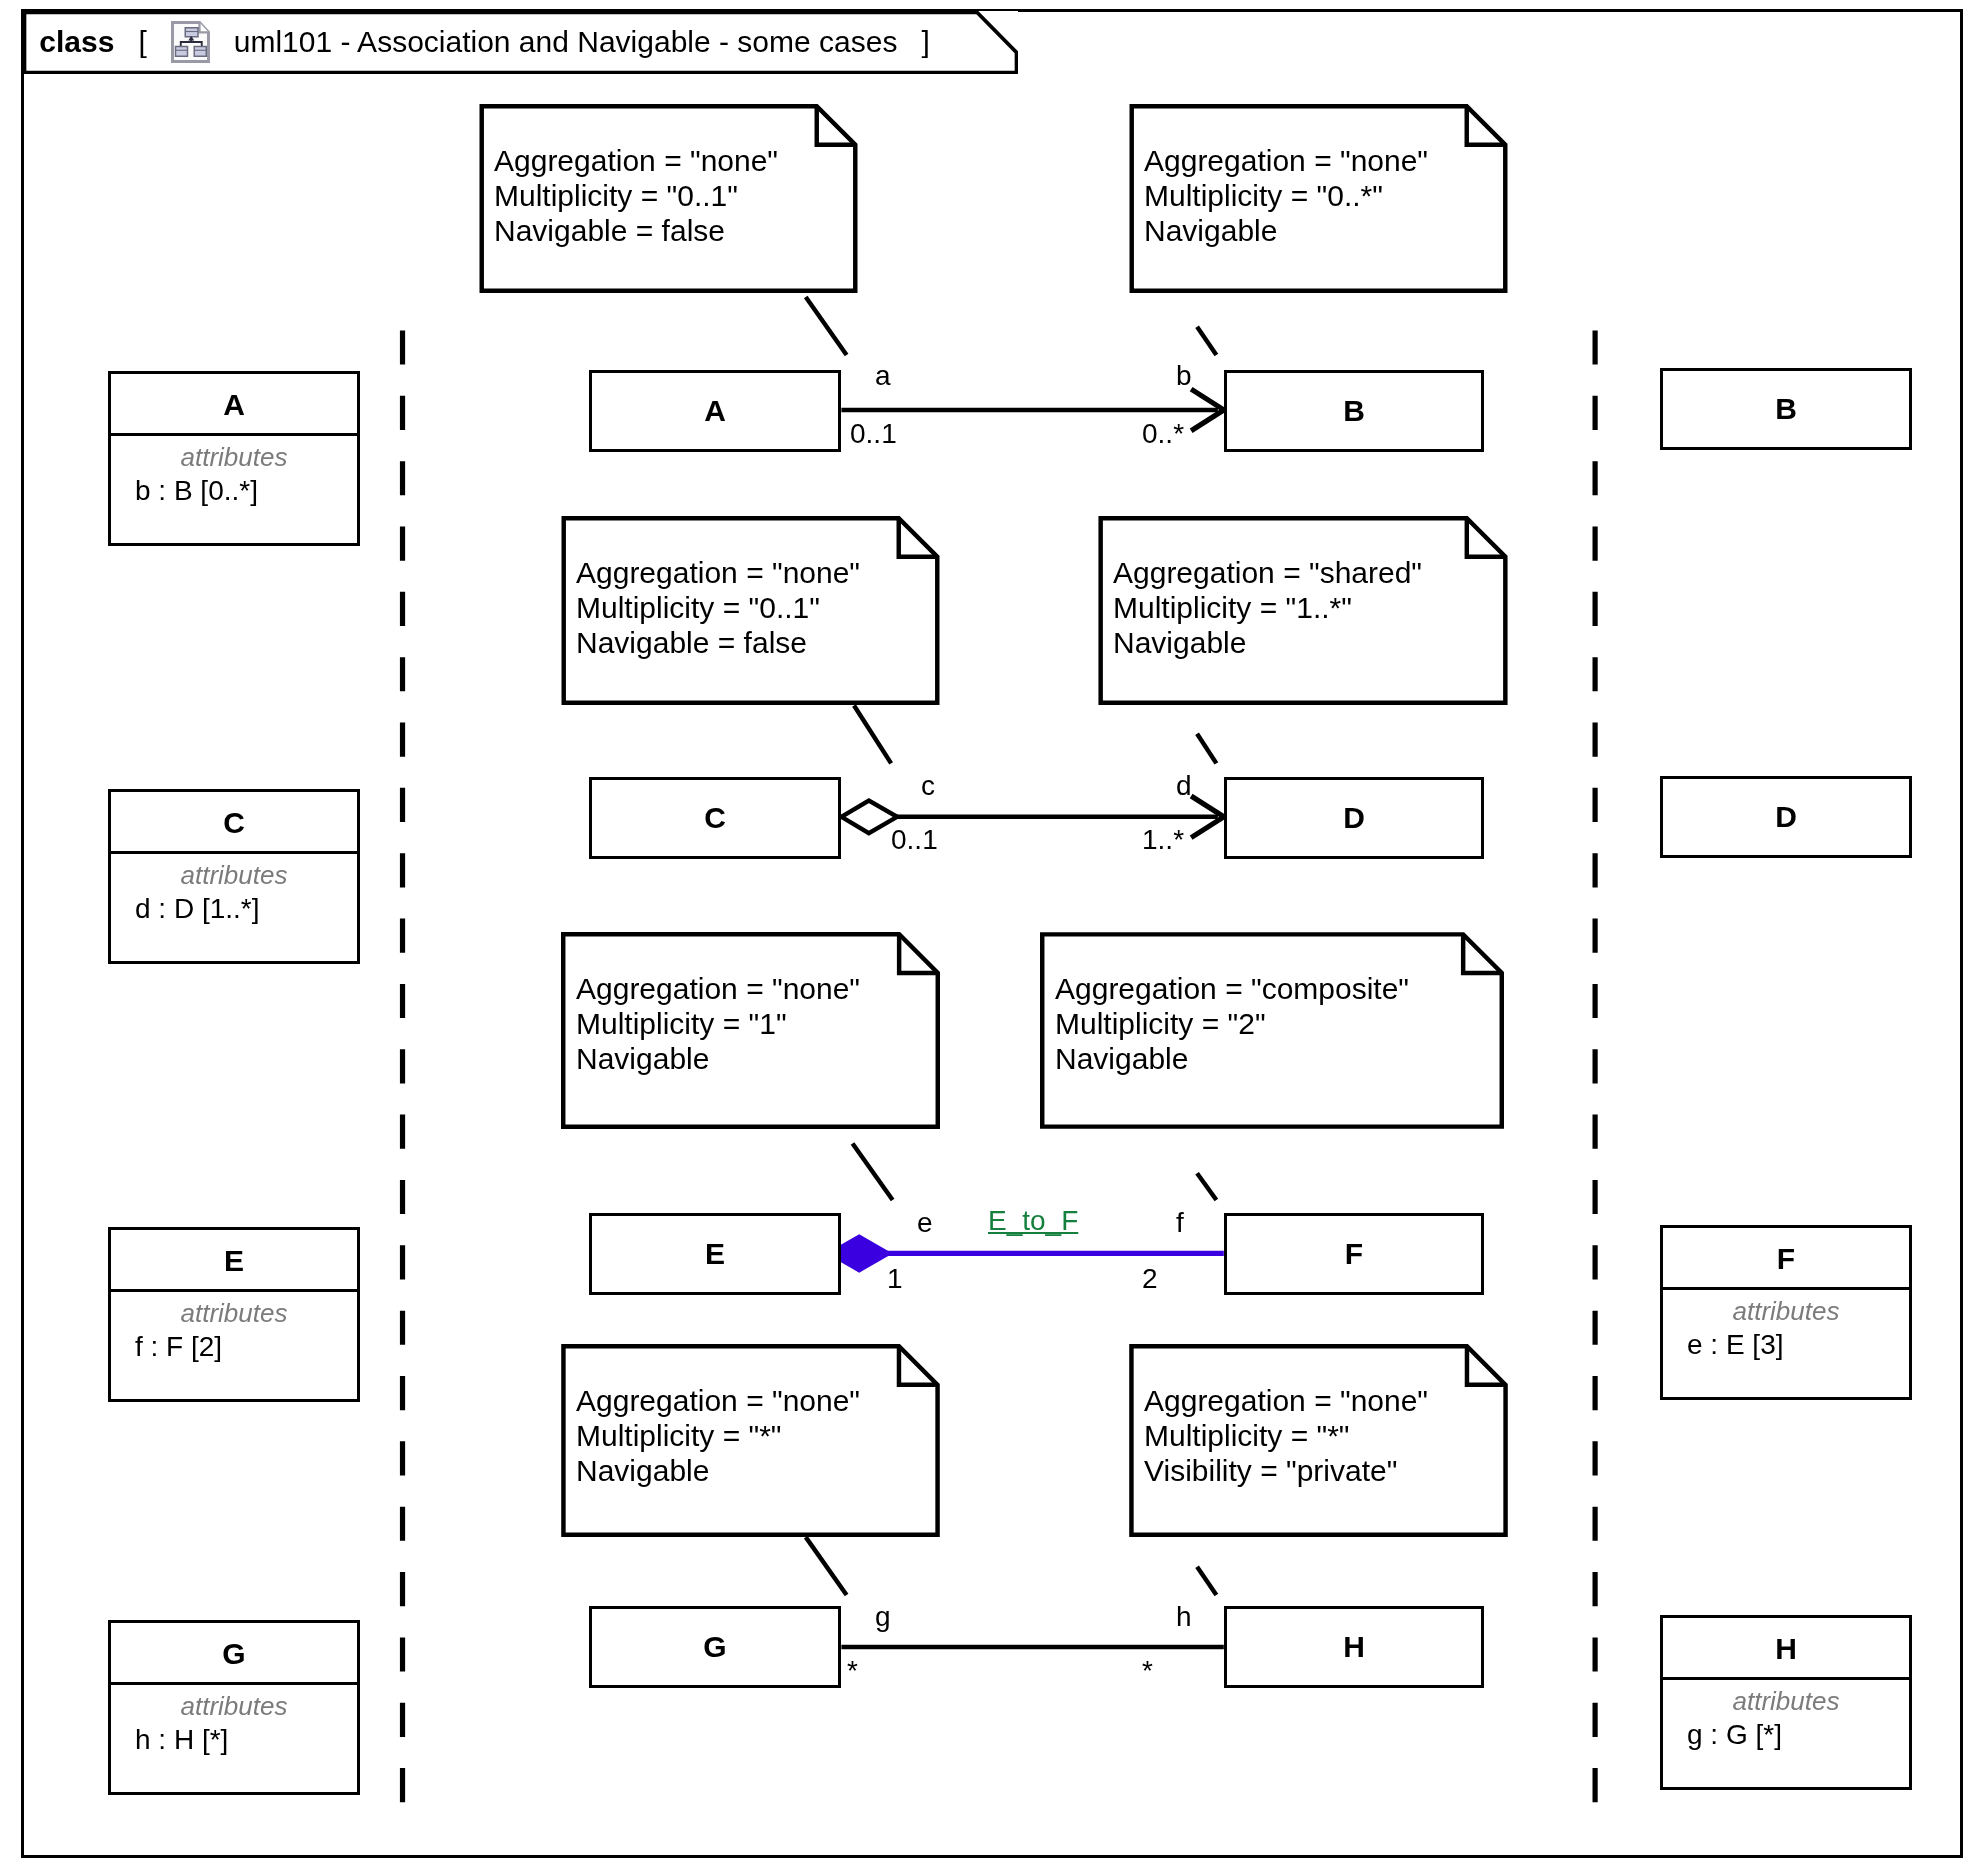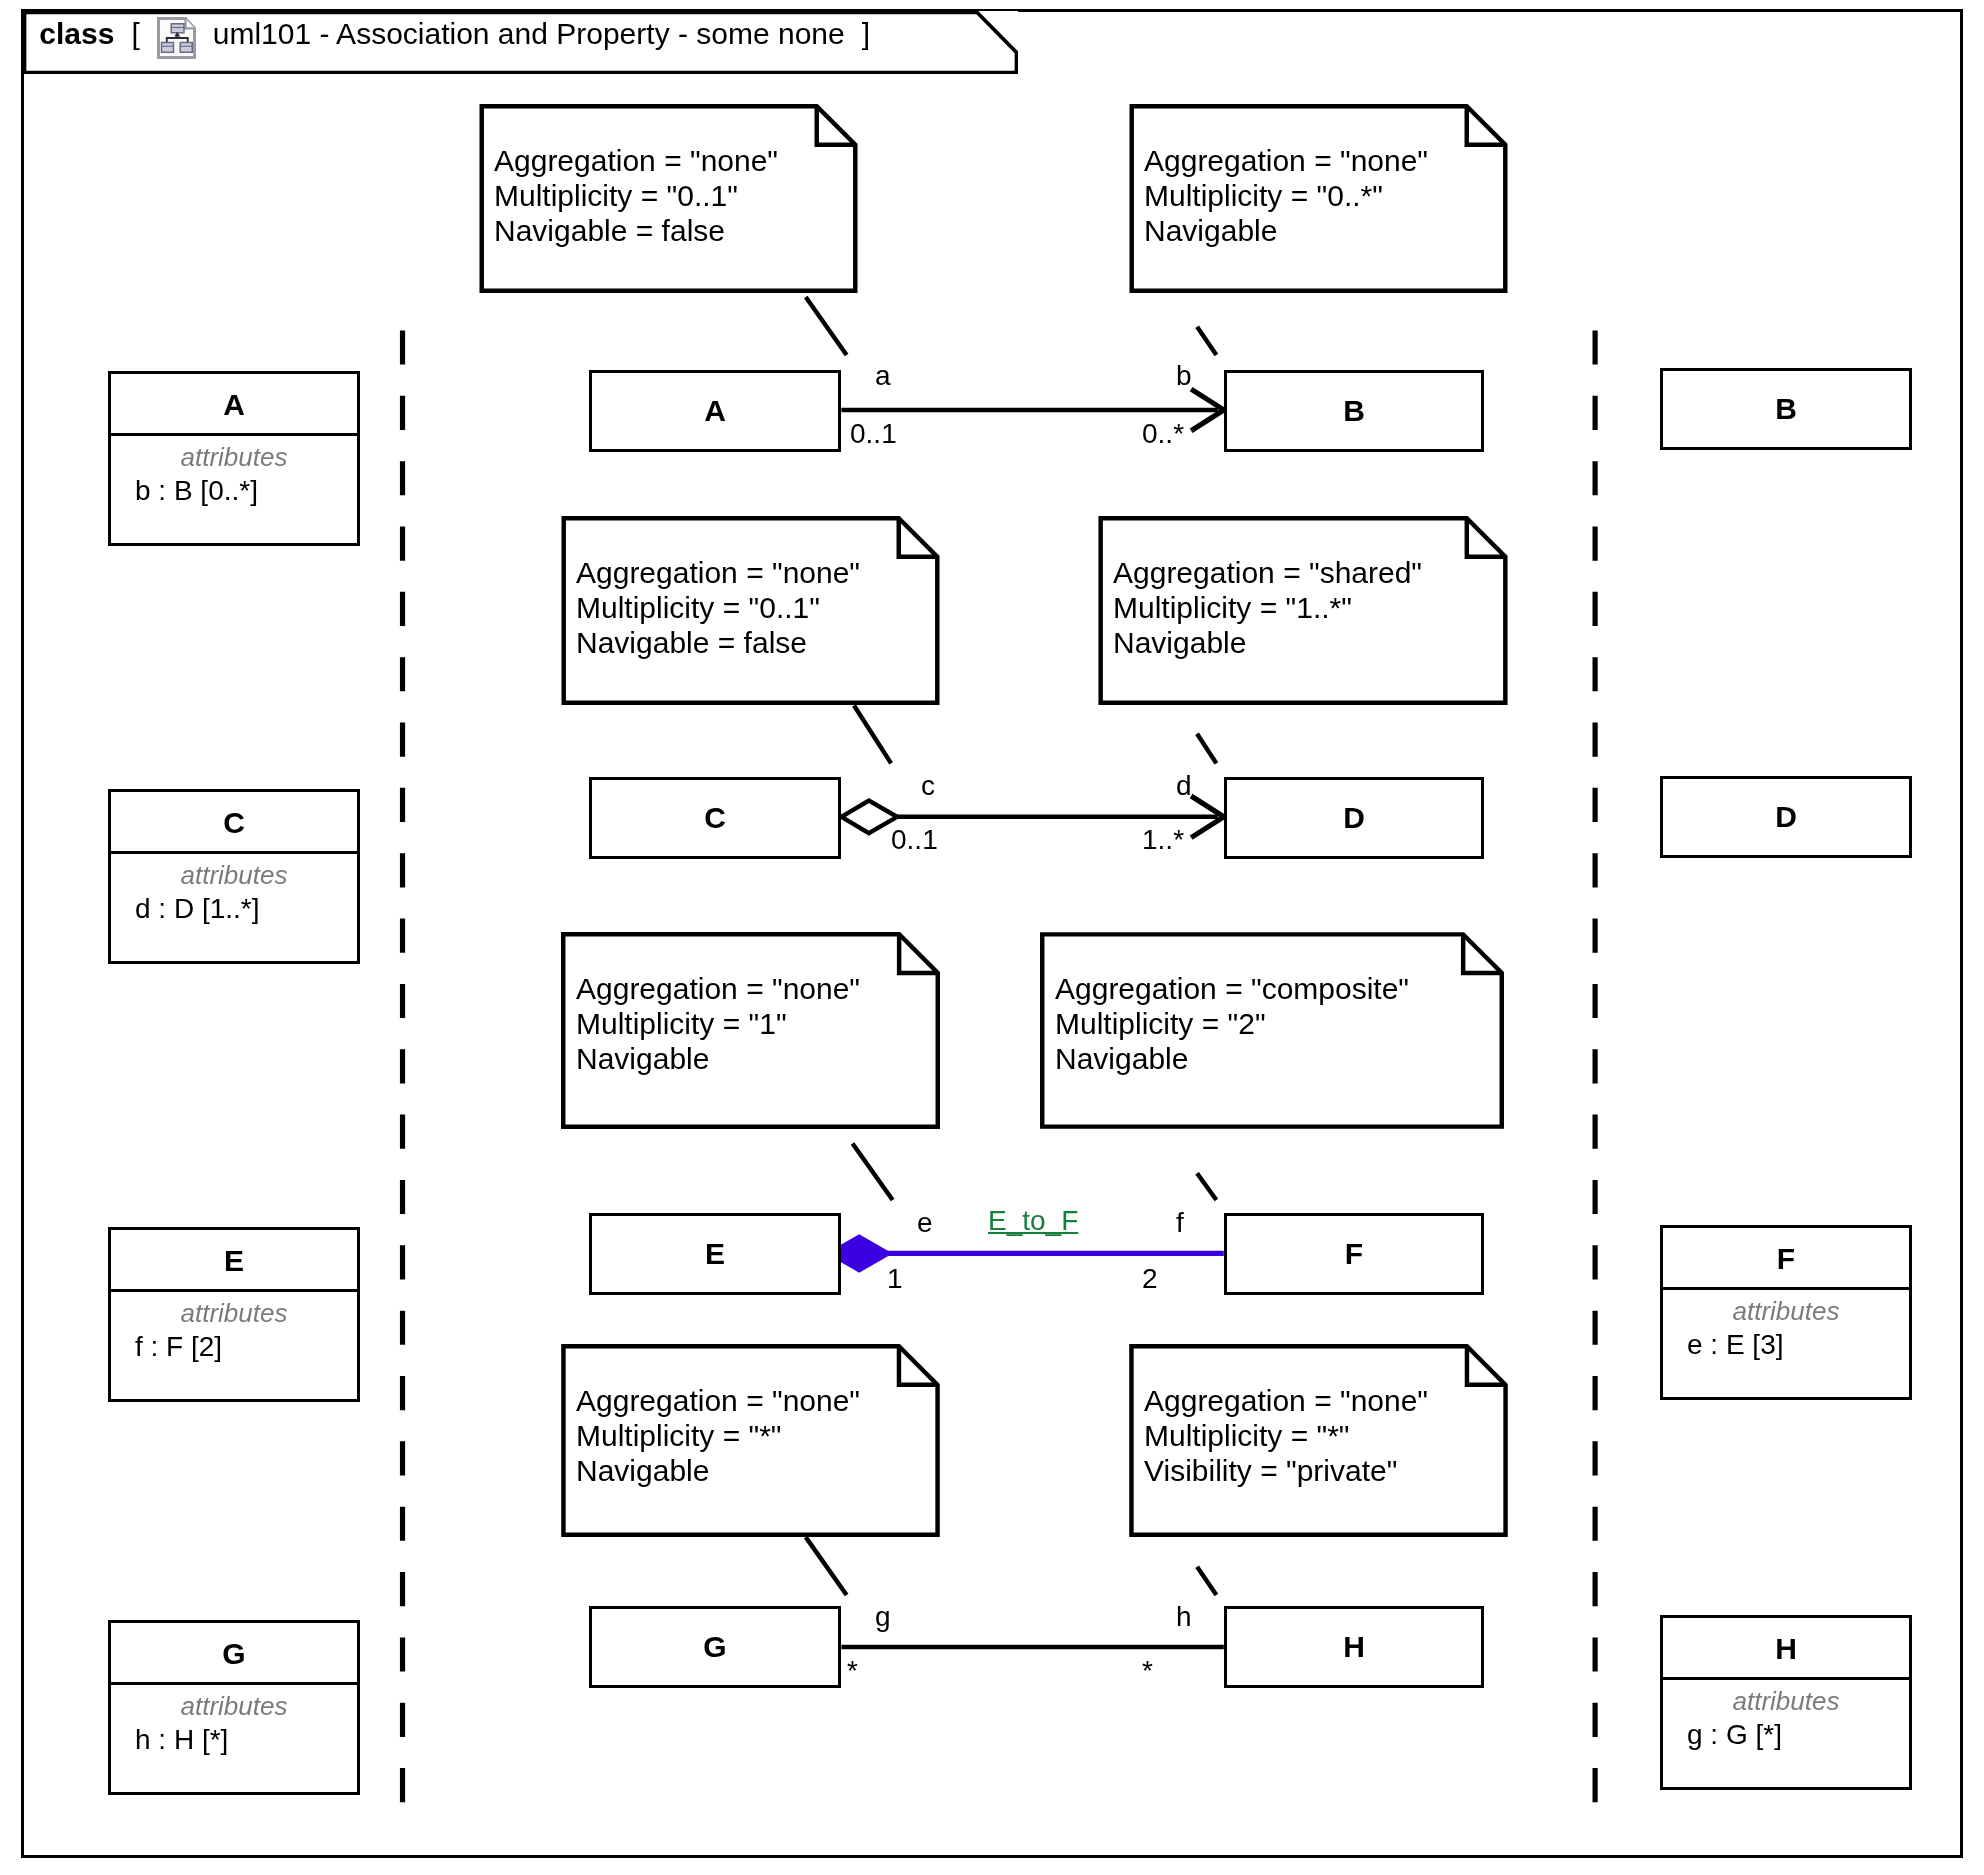--- a/index.html
+++ b/index.html
@@ -44,22 +44,22 @@
     position: absolute;
     left: 0; top: 0;
     width: 100%; height: 100%;
   }
   .tab-content {
     position: absolute;
     left: 16.3px;
     top: 6px;
     height: 50px;
     display: flex;
-    align-items: flex-start;
-    gap: 17px;
+    align-items: center;
+    gap: 24px;
     white-space: nowrap;
   }
   .tab-kind {
     font-size: 30px;
     font-weight: bold;
     color: #000;
   }
   .tab-bracket {
     font-size: 30px;
     color: #000;
@@ -183,21 +183,21 @@
           <line x1="19" y1="14" x2="36" y2="14" stroke="#6b6b80" stroke-width="1.5"></line>
           <path d="M27,28 L27,22" stroke="#2b2b3d" stroke-width="2.5"></path>
           <path d="M27,20 l-4,6 h8 Z" fill="#2b2b3d"></path>
           <path d="M13,34 L13,28 L41,28 L41,34" fill="none" stroke="#2b2b3d" stroke-width="2.5"></path>
           <rect x="6" y="34" width="16" height="13" fill="#c9cbe0" stroke="#6b6b80" stroke-width="2"></rect>
           <line x1="6" y1="39" x2="22" y2="39" stroke="#6b6b80" stroke-width="1.5"></line>
           <rect x="31" y="34" width="16" height="13" fill="#c9cbe0" stroke="#6b6b80" stroke-width="2"></rect>
           <line x1="31" y1="39" x2="47" y2="39" stroke="#6b6b80" stroke-width="1.5"></line>
         </svg>
       </span>
-      <span class="tab-title">uml101 - Association and Property - some none</span>
+      <span class="tab-title">uml101 - Association and Navigable - some cases</span>
       <span class="tab-bracket">]</span>
     </div>
   </div>
 
   <svg class="edges" viewBox="0 0 2673 2525">
 
     <line x1="542" y1="445" x2="542" y2="2430" stroke="#000" stroke-width="7" stroke-dasharray="46 42"></line>
     <line x1="2148" y1="445" x2="2148" y2="2430" stroke="#000" stroke-width="7" stroke-dasharray="46 42"></line>
 
     <line x1="1133" y1="552" x2="1640" y2="552" stroke="#000" stroke-width="6"></line>

